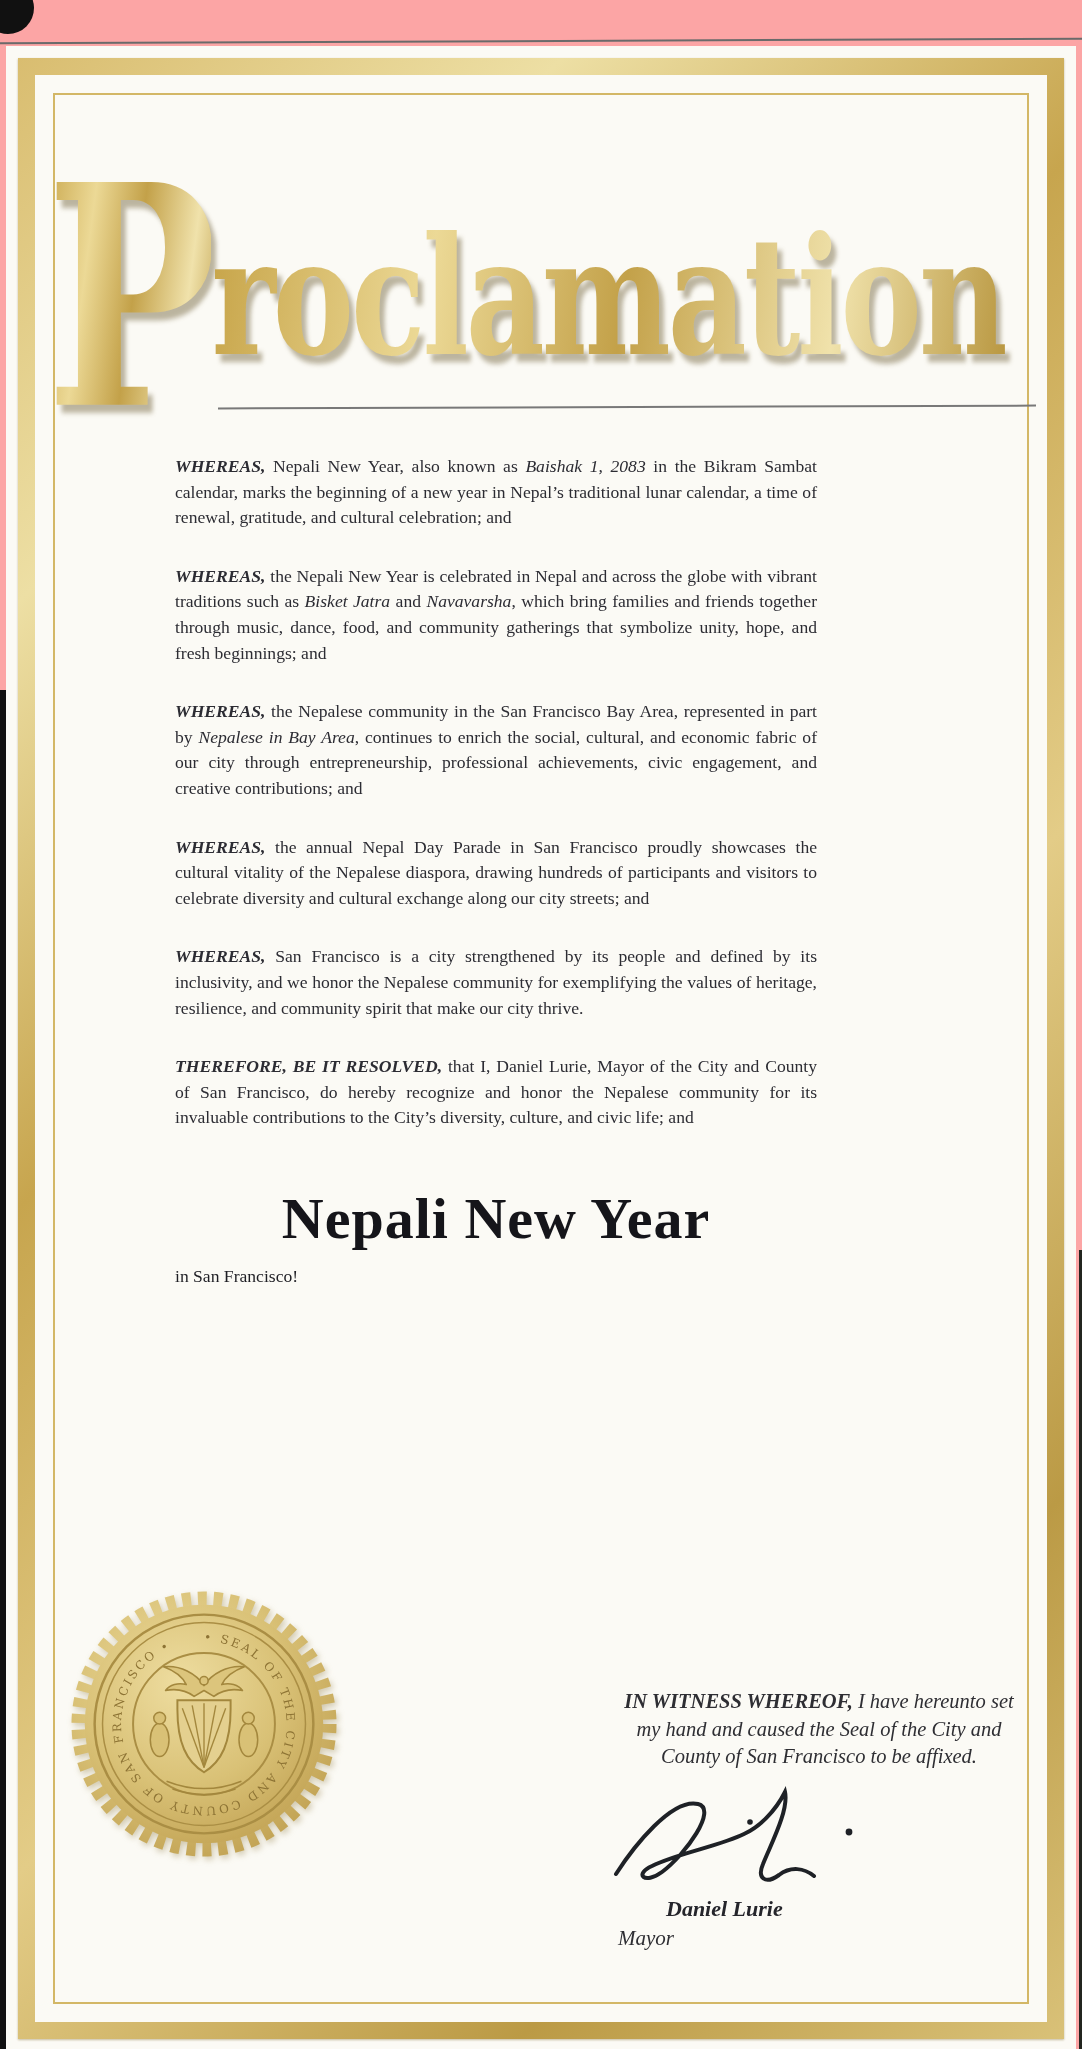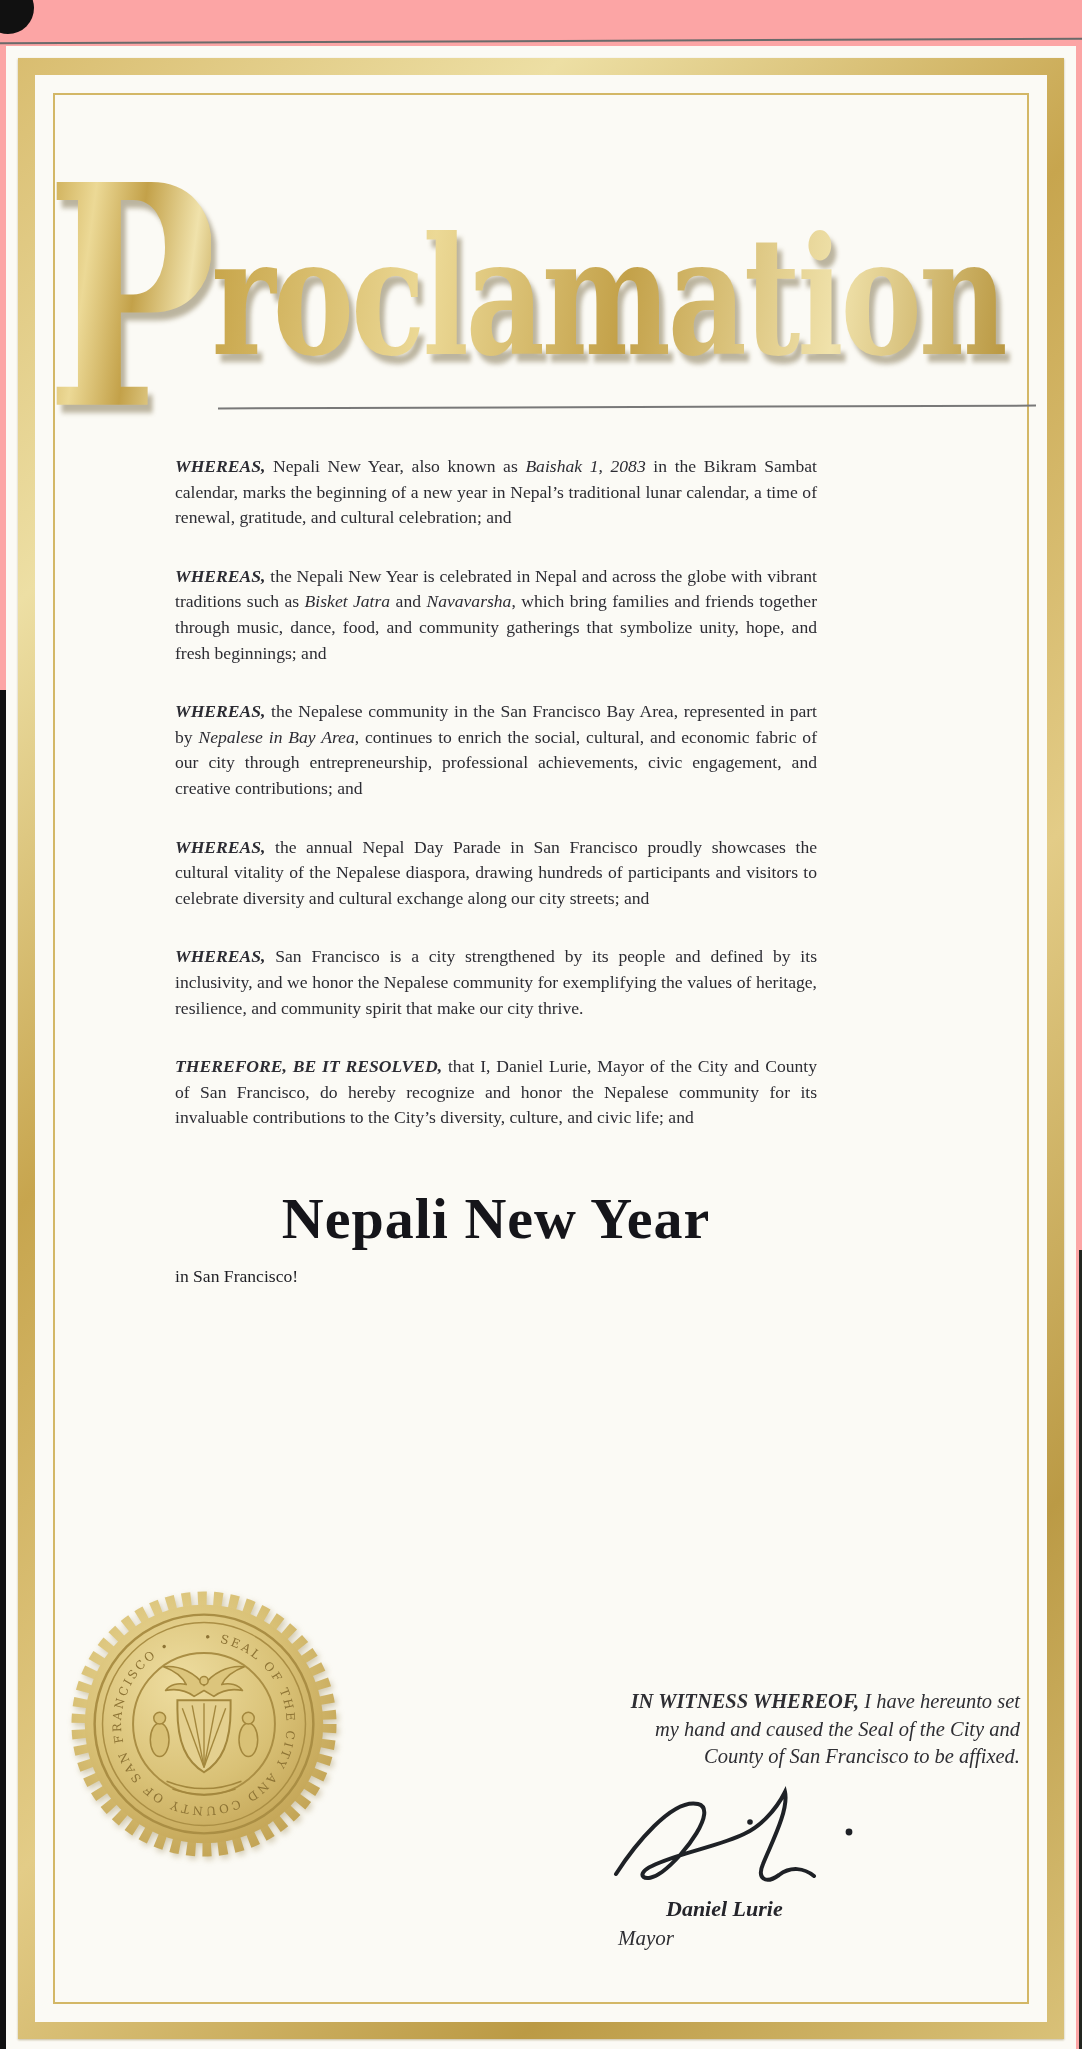--- a/index.html
+++ b/index.html
@@ -31,21 +31,21 @@
   
   .doc-body{position:absolute;left:175px;top:442px;width:642px;color:#2c2c33;}
   .doc-body p{margin:12px 0 33px 0;font-size:17.6px;line-height:25.6px;text-align:justify;}
   .seg-lead{font-weight:bold;font-style:italic;}
   .seg-i{font-style:italic;}
   .declaration-title{margin:54px 0 12px 0;text-align:center;font-family:"Liberation Serif",serif;
             font-weight:bold;font-size:58px;color:#15151a;letter-spacing:1px;}
   .declaration-sub{margin:40px 0 0 0;text-align:center;font-size:29px;color:#1e1e24;}
   
   .witness{position:absolute;left:618px;top:1688px;width:402px;font-style:italic;font-size:20.5px;
-           line-height:27.5px;color:#2e2e33;text-align:right;}
+           line-height:27.5px;color:#2e2e33;text-align:center;}
   .witness .seg-lead{font-weight:bold;}
   .signature-svg{position:absolute;left:598px;top:1782px;}
   .sig-name{position:absolute;left:618px;top:1896px;font-weight:bold;font-style:italic;font-size:22px;color:#25252b;margin-left:48px;}
   .sig-role{position:absolute;left:618px;top:1926px;font-style:italic;font-size:21px;color:#2e2e33;}
   .seal-wrap{position:absolute;left:70px;top:1590px;width:268px;height:268px;filter:drop-shadow(2px 3px 3px rgba(130,105,40,.35));}
 </style>
 </head>
 <body>
 
 <div class="page">

